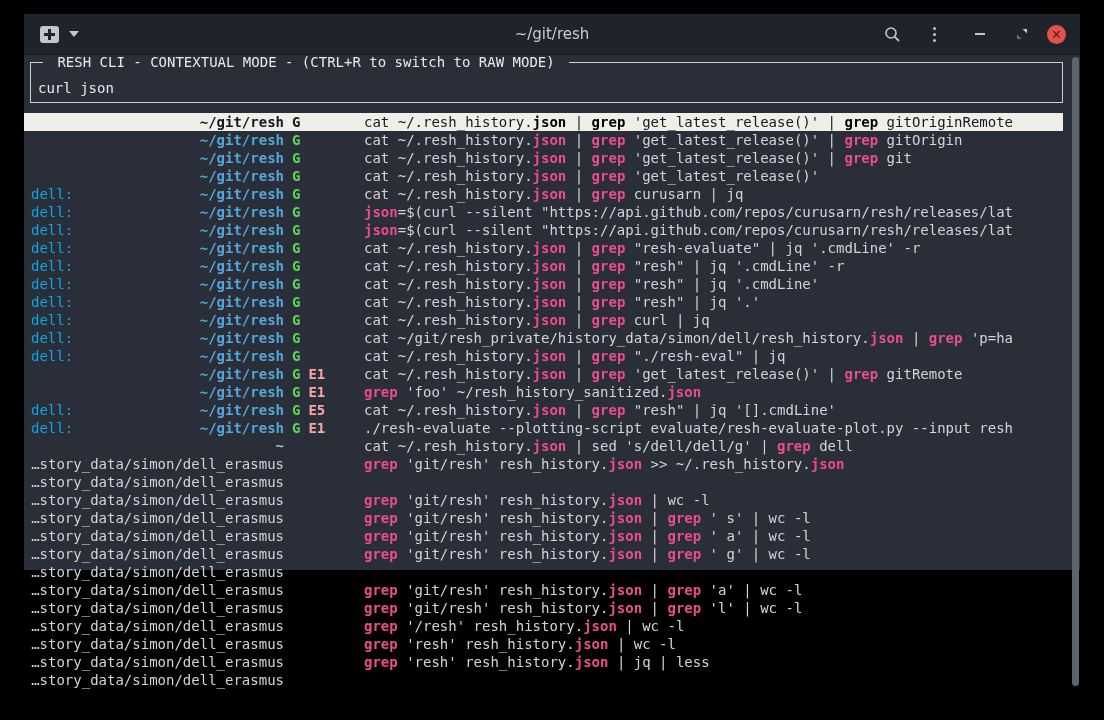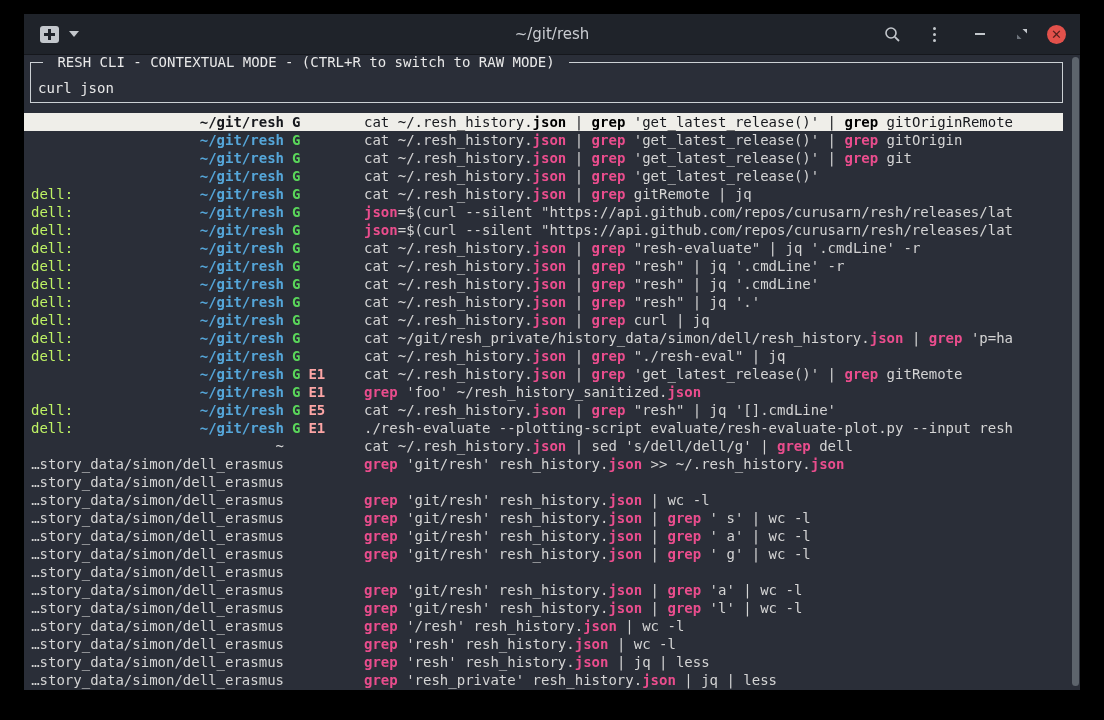--- a/index.html
+++ b/index.html
@@ -1,18 +1,18 @@
 <!DOCTYPE html>
 <html><head>
 <meta charset="utf-8">
 <style>
   html,body{margin:0;padding:0;background:#000;width:1104px;height:720px;overflow:hidden;}
   *{box-sizing:border-box;}
   #window{
-    position:absolute;left:24px;top:14px;width:1056px;height:676px;
+    position:absolute;left:24px;top:14px;width:1056px;height:556px;
     background:#2a2e38;
     font-family:"DejaVu Sans Mono",monospace;font-size:14px;
   }
   
   #titlebar{
     position:absolute;left:0;top:0;width:100%;height:41px;
     background:#1f232a;border-bottom:1px solid #15171c;
     display:flex;align-items:center;
     font-family:"DejaVu Sans",sans-serif;
   }
@@ -42,21 +42,21 @@
     border:1px solid #ccd0d4;
   }
   #query-legend{
     position:absolute;left:12px;top:-9px;padding:0 6px;
     background:#2a2e38;color:#e9e9e9;white-space:pre;
   }
   #query-text{position:absolute;left:7px;top:17px;color:#e9e9e9;white-space:pre;}
   #rows{position:absolute;left:0;top:58px;right:17px;}
   .row{display:flex;height:18px;line-height:18px;padding-left:7px;color:#d4d4d4;white-space:pre;overflow:hidden;}
   .col1{display:inline-flex;justify-content:space-between;width:253px;flex-shrink:0;}
-  .device{color:#bef264;}
+  .device{color:#0ea5e9;}
   .path.current{color:#55a6d9;font-weight:bold;}
   .path.other{color:#d4d4d4;}
   .flags{width:80px;flex-shrink:0;padding-left:8px;}
   .flag{font-weight:bold;margin-right:8px;}
   .flag.green{color:#5ad75a;}
   .flag.red{color:#fca5a5;}
   .cmd{flex:1;overflow:hidden;white-space:pre;}
   .hl{color:#ea4d8d;font-weight:bold;}
   .row.selected{background:#efeee9;color:#16181d;}
   .row.selected .path.current,
@@ -112,21 +112,21 @@
   <div id="content">
     <div id="query-box">
       <div id="query-legend"> RESH CLI - CONTEXTUAL MODE - (CTRL+R to switch to RAW MODE) </div>
       <div id="query-text">curl json</div>
     </div>
     <div id="rows">
         <div class="row selected"><span class="col1"><span class="device"></span><span class="path current">~/git/resh</span></span><span class="flags"><span class="flag green">G</span></span><span class="cmd"><span class="t">cat ~/.resh_history.</span><span class="hl">json</span><span class="t"> | </span><span class="hl">grep</span><span class="t"> 'get_latest_release()' | </span><span class="hl">grep</span><span class="t"> gitOriginRemote</span></span></div>
         <div class="row"><span class="col1"><span class="device"></span><span class="path current">~/git/resh</span></span><span class="flags"><span class="flag green">G</span></span><span class="cmd"><span class="t">cat ~/.resh_history.</span><span class="hl">json</span><span class="t"> | </span><span class="hl">grep</span><span class="t"> 'get_latest_release()' | </span><span class="hl">grep</span><span class="t"> gitOrigin</span></span></div>
         <div class="row"><span class="col1"><span class="device"></span><span class="path current">~/git/resh</span></span><span class="flags"><span class="flag green">G</span></span><span class="cmd"><span class="t">cat ~/.resh_history.</span><span class="hl">json</span><span class="t"> | </span><span class="hl">grep</span><span class="t"> 'get_latest_release()' | </span><span class="hl">grep</span><span class="t"> git</span></span></div>
         <div class="row"><span class="col1"><span class="device"></span><span class="path current">~/git/resh</span></span><span class="flags"><span class="flag green">G</span></span><span class="cmd"><span class="t">cat ~/.resh_history.</span><span class="hl">json</span><span class="t"> | </span><span class="hl">grep</span><span class="t"> 'get_latest_release()'</span></span></div>
-        <div class="row"><span class="col1"><span class="device">dell:</span><span class="path current">~/git/resh</span></span><span class="flags"><span class="flag green">G</span></span><span class="cmd"><span class="t">cat ~/.resh_history.</span><span class="hl">json</span><span class="t"> | </span><span class="hl">grep</span><span class="t"> gitRemote | jq</span></span></div>
+        <div class="row"><span class="col1"><span class="device">dell:</span><span class="path current">~/git/resh</span></span><span class="flags"><span class="flag green">G</span></span><span class="cmd"><span class="t">cat ~/.resh_history.</span><span class="hl">json</span><span class="t"> | </span><span class="hl">grep</span><span class="t"> curusarn | jq</span></span></div>
         <div class="row"><span class="col1"><span class="device">dell:</span><span class="path current">~/git/resh</span></span><span class="flags"><span class="flag green">G</span></span><span class="cmd"><span class="hl">json</span><span class="t">=$(curl --silent "https://api.github.com/repos/curusarn/resh/releases/lat</span></span></div>
         <div class="row"><span class="col1"><span class="device">dell:</span><span class="path current">~/git/resh</span></span><span class="flags"><span class="flag green">G</span></span><span class="cmd"><span class="hl">json</span><span class="t">=$(curl --silent "https://api.github.com/repos/curusarn/resh/releases/lat</span></span></div>
         <div class="row"><span class="col1"><span class="device">dell:</span><span class="path current">~/git/resh</span></span><span class="flags"><span class="flag green">G</span></span><span class="cmd"><span class="t">cat ~/.resh_history.</span><span class="hl">json</span><span class="t"> | </span><span class="hl">grep</span><span class="t"> "resh-evaluate" | jq '.cmdLine' -r</span></span></div>
         <div class="row"><span class="col1"><span class="device">dell:</span><span class="path current">~/git/resh</span></span><span class="flags"><span class="flag green">G</span></span><span class="cmd"><span class="t">cat ~/.resh_history.</span><span class="hl">json</span><span class="t"> | </span><span class="hl">grep</span><span class="t"> "resh" | jq '.cmdLine' -r</span></span></div>
         <div class="row"><span class="col1"><span class="device">dell:</span><span class="path current">~/git/resh</span></span><span class="flags"><span class="flag green">G</span></span><span class="cmd"><span class="t">cat ~/.resh_history.</span><span class="hl">json</span><span class="t"> | </span><span class="hl">grep</span><span class="t"> "resh" | jq '.cmdLine'</span></span></div>
         <div class="row"><span class="col1"><span class="device">dell:</span><span class="path current">~/git/resh</span></span><span class="flags"><span class="flag green">G</span></span><span class="cmd"><span class="t">cat ~/.resh_history.</span><span class="hl">json</span><span class="t"> | </span><span class="hl">grep</span><span class="t"> "resh" | jq '.'</span></span></div>
         <div class="row"><span class="col1"><span class="device">dell:</span><span class="path current">~/git/resh</span></span><span class="flags"><span class="flag green">G</span></span><span class="cmd"><span class="t">cat ~/.resh_history.</span><span class="hl">json</span><span class="t"> | </span><span class="hl">grep</span><span class="t"> curl | jq</span></span></div>
         <div class="row"><span class="col1"><span class="device">dell:</span><span class="path current">~/git/resh</span></span><span class="flags"><span class="flag green">G</span></span><span class="cmd"><span class="t">cat ~/git/resh_private/history_data/simon/dell/resh_history.</span><span class="hl">json</span><span class="t"> | </span><span class="hl">grep</span><span class="t"> 'p=ha</span></span></div>
         <div class="row"><span class="col1"><span class="device">dell:</span><span class="path current">~/git/resh</span></span><span class="flags"><span class="flag green">G</span></span><span class="cmd"><span class="t">cat ~/.resh_history.</span><span class="hl">json</span><span class="t"> | </span><span class="hl">grep</span><span class="t"> "./resh-eval" | jq</span></span></div>
         <div class="row"><span class="col1"><span class="device"></span><span class="path current">~/git/resh</span></span><span class="flags"><span class="flag green">G</span><span class="flag red">E1</span></span><span class="cmd"><span class="t">cat ~/.resh_history.</span><span class="hl">json</span><span class="t"> | </span><span class="hl">grep</span><span class="t"> 'get_latest_release()' | </span><span class="hl">grep</span><span class="t"> gitRemote</span></span></div>
@@ -139,18 +139,18 @@
         <div class="row"><span class="col1"><span class="device"></span><span class="path other">…story_data/simon/dell_erasmus</span></span><span class="flags"></span><span class="cmd"><span class="hl">grep</span><span class="t"> 'git/resh' resh_history.</span><span class="hl">json</span><span class="t"> | wc -l</span></span></div>
         <div class="row"><span class="col1"><span class="device"></span><span class="path other">…story_data/simon/dell_erasmus</span></span><span class="flags"></span><span class="cmd"><span class="hl">grep</span><span class="t"> 'git/resh' resh_history.</span><span class="hl">json</span><span class="t"> | </span><span class="hl">grep</span><span class="t"> ' s' | wc -l</span></span></div>
         <div class="row"><span class="col1"><span class="device"></span><span class="path other">…story_data/simon/dell_erasmus</span></span><span class="flags"></span><span class="cmd"><span class="hl">grep</span><span class="t"> 'git/resh' resh_history.</span><span class="hl">json</span><span class="t"> | </span><span class="hl">grep</span><span class="t"> ' a' | wc -l</span></span></div>
         <div class="row"><span class="col1"><span class="device"></span><span class="path other">…story_data/simon/dell_erasmus</span></span><span class="flags"></span><span class="cmd"><span class="hl">grep</span><span class="t"> 'git/resh' resh_history.</span><span class="hl">json</span><span class="t"> | </span><span class="hl">grep</span><span class="t"> ' g' | wc -l</span></span></div>
         <div class="row"><span class="col1"><span class="device"></span><span class="path other">…story_data/simon/dell_erasmus</span></span><span class="flags"></span></div>
         <div class="row"><span class="col1"><span class="device"></span><span class="path other">…story_data/simon/dell_erasmus</span></span><span class="flags"></span><span class="cmd"><span class="hl">grep</span><span class="t"> 'git/resh' resh_history.</span><span class="hl">json</span><span class="t"> | </span><span class="hl">grep</span><span class="t"> 'a' | wc -l</span></span></div>
         <div class="row"><span class="col1"><span class="device"></span><span class="path other">…story_data/simon/dell_erasmus</span></span><span class="flags"></span><span class="cmd"><span class="hl">grep</span><span class="t"> 'git/resh' resh_history.</span><span class="hl">json</span><span class="t"> | </span><span class="hl">grep</span><span class="t"> 'l' | wc -l</span></span></div>
         <div class="row"><span class="col1"><span class="device"></span><span class="path other">…story_data/simon/dell_erasmus</span></span><span class="flags"></span><span class="cmd"><span class="hl">grep</span><span class="t"> '/resh' resh_history.</span><span class="hl">json</span><span class="t"> | wc -l</span></span></div>
         <div class="row"><span class="col1"><span class="device"></span><span class="path other">…story_data/simon/dell_erasmus</span></span><span class="flags"></span><span class="cmd"><span class="hl">grep</span><span class="t"> 'resh' resh_history.</span><span class="hl">json</span><span class="t"> | wc -l</span></span></div>
         <div class="row"><span class="col1"><span class="device"></span><span class="path other">…story_data/simon/dell_erasmus</span></span><span class="flags"></span><span class="cmd"><span class="hl">grep</span><span class="t"> 'resh' resh_history.</span><span class="hl">json</span><span class="t"> | jq | less</span></span></div>
-        <div class="row"><span class="col1"><span class="device"></span><span class="path other">…story_data/simon/dell_erasmus</span></span><span class="flags"></span><span class="cmd"><span class="hl">grep</span><span class="t"> 'resh_private' resh_history.</span><span class="hl">json</span><span class="t"> | jq | less</span></span></div>
+        <div class="row"><span class="col1"><span class="device"></span><span class="path other">…story_data/simon/dell_erasmus</span></span><span class="flags"></span></div>
       </div>
     <div id="scrollbar"></div>
   </div>
 
 </div>
 
 </body></html>

